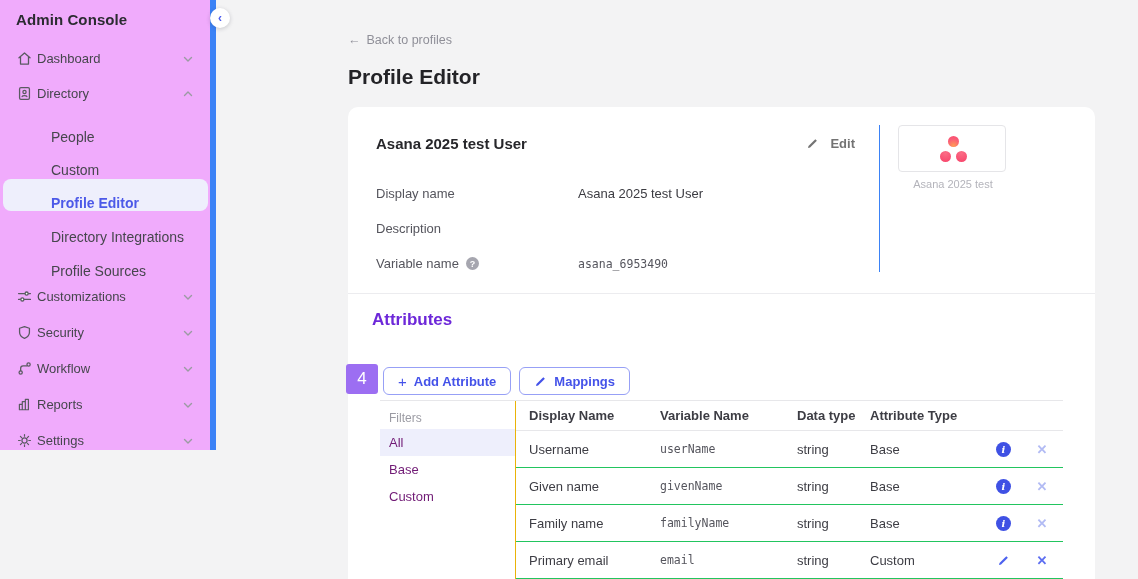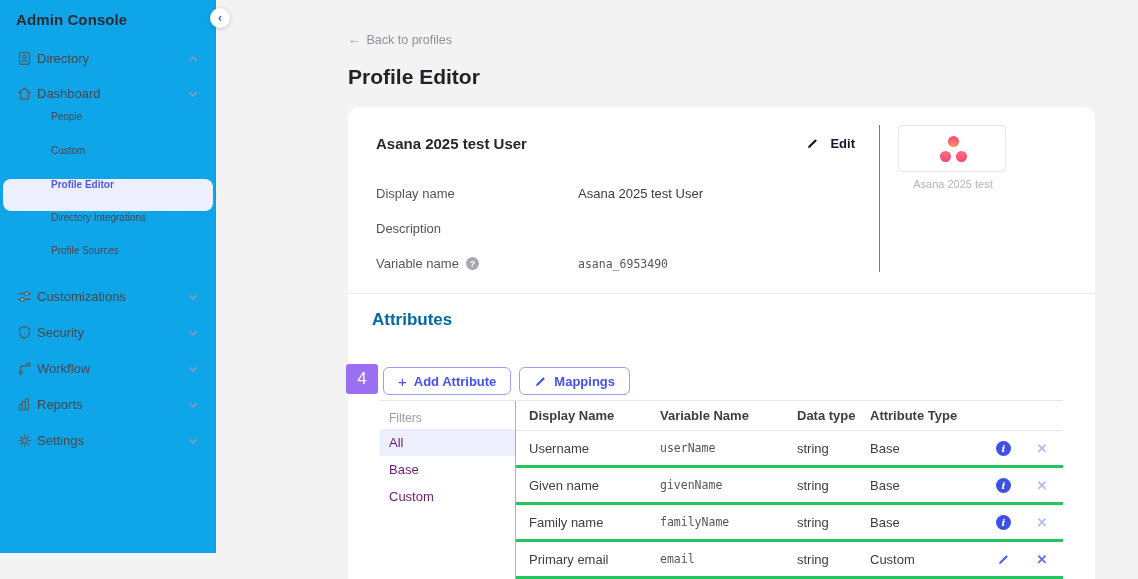--- a/index.html
+++ b/index.html
@@ -9,40 +9,40 @@
     background:#f3f3f4;
     color:#2e2e33;
     overflow:hidden;
     position:relative;
     -webkit-font-smoothing:antialiased;
   }
   svg { display:block; }
 
   
   .sidebar {
-    position:absolute; left:0; top:0; width:216px; height:553px;
-    background:#0ea5e9; border-right:1px solid #3b82f6; z-index:2;
+    position:absolute; left:0; top:0; width:216px; height:450px;
+    background:#f0abfc; border-right:6px solid #3b82f6; z-index:2;
   }
   .sidebar-title {
     padding:12px 0 0 16px; font-size:15px; font-weight:700; color:#2b2b31;
     height:28px; line-height:16px; letter-spacing:.1px;
   }
   .nav { margin-top:13px; }
   .nav-item {
     display:flex; align-items:center; height:35px; padding:0 16px 0 15px;
     font-size:13px; color:#46464d; cursor:pointer;
   }
   .nav-item.lower { height:36px; }
   .nav-item .nicon { width:18px; height:18px; margin-right:4px; color:#5a5a61; display:flex; align-items:center; justify-content:center; flex:none; }
   .nav-item .nlabel { flex:1; }
   .chev { color:#9b9ba3; flex:none; }
   .sub-list { }
   .sub-item {
-    height:33.5px; display:flex; align-items:flex-start; padding-left:51px;
-    font-size:10px; color:#46464d; cursor:pointer;
+    height:33.5px; display:flex; align-items:flex-end; padding-left:51px;
+    font-size:14px; color:#46464d; cursor:pointer;
   }
   .sub-item.active {
     background:#eeeffc; color:#4c59e8; font-weight:700;
     border-radius:8px; margin:1px 2px 1px 3px; height:31.5px; padding-left:48px;
   }
   .collapse-btn {
     position:absolute; left:210px; top:8px; width:20px; height:20px; z-index:3;
     border-radius:50%; background:#fff; box-shadow:0 1px 4px rgba(40,40,60,.22);
     display:flex; align-items:center; justify-content:center; color:#4c5cef; cursor:pointer;
     font-size:12px; font-weight:700; line-height:1;
@@ -57,21 +57,21 @@
   }
   .page-title { margin-top:16px; font-size:21px; line-height:25px; font-weight:700; color:#232327; }
 
   .card {
     margin-top:18px; background:#ffffff; border-radius:10px; min-height:620px;
   }
   .card-top { display:flex; height:186px;justify-content:flex-end; }
   .left-col { width:531px; padding:24px 24px 0 28px; flex:none; }
   .head-row { display:flex; justify-content:space-between; align-items:center; height:24px; }
   .card-title { font-size:15px; font-weight:700; color:#27272b; }
-  .edit-link { display:flex; align-items:center; gap:11px; color:#0f172a; font-size:13px; font-weight:700; cursor:pointer; }
+  .edit-link { display:flex; align-items:center; gap:11px; color:#737373; font-size:13px; font-weight:700; cursor:pointer; }
   .fields { margin-top:21px; }
   .field-row { display:flex; align-items:center; height:35px; font-size:13px; }
   .f-label { width:202px; color:#55555d; display:flex; align-items:center; gap:7px; flex:none; }
   .f-value { color:#3b3b41; }
   .f-value.mono { font-family:"DejaVu Sans Mono", monospace; font-size:11.5px; color:#55555d; }
   .help-dot {
     width:13px; height:13px; border-radius:50%; background:#a6a6af; color:#fff;
     font-size:9px; font-weight:700; display:inline-flex; align-items:center; justify-content:center; cursor:pointer;
   }
   .right-col { flex:1; border-left:1px solid #3b82f6; margin:18px 0 21px 0; padding-left:18px; }
@@ -81,21 +81,21 @@
   }
   .dot { position:absolute; border-radius:50%; width:11px; height:11px; }
   .dot.top  { left:49px; top:10px; background:radial-gradient(circle at 50% 88%, #ff9b55 0%, #fa5b77 60%, #f94f6e 100%); }
   .dot.bl   { left:41px; top:25px; background:radial-gradient(circle at 50% 20%, #fb6d86 0%, #f74269 100%); }
   .dot.br   { left:57px; top:25px; background:radial-gradient(circle at 50% 20%, #fb6d86 0%, #f74269 100%); }
   .logo-caption { width:110px; text-align:center; margin-top:6px; font-size:11px; color:#b4b4bb; }
 
   .card-sep { border-top:1px solid #ececef; }
 
   .attr-section { position:relative; padding:14px 32px 30px 24px; }
-  .attr-heading { font-size:17px; font-weight:700; color:#0369a1; line-height:24px; }
+  .attr-heading { font-size:17px; font-weight:700; color:#6d28d9; line-height:24px; }
   .marker-badge {
     position:absolute; left:-2px; top:70px; width:32px; height:30px;
     background:#9c6ef2; color:#ffffff; font-size:17px; font-weight:400;
     display:flex; align-items:center; justify-content:center; border-radius:3px;
   }
   .btn-row { margin-top:35px; margin-left:11px; display:flex; gap:8px; }
   .btn {
     height:28px; padding:0 14px; background:#fff; border:1px solid #97a0f6; border-radius:6px;
     color:#4452e9; font-size:13px; font-weight:700; display:flex; align-items:center; gap:7px; cursor:pointer;
   }
@@ -103,21 +103,21 @@
 
   .table-block { margin-top:5px; margin-left:8px; display:flex; border-top:1px solid #e7e7ea; }
   .filters-panel { width:136px; border-right:1px solid #eab308; padding-top:6px; flex:none; }
   .filters-label { height:22px; display:flex; align-items:center; padding-left:9px; font-size:12px; color:#9b9ba3; }
   .filter-item { height:27px; display:flex; align-items:center; padding-left:9px; font-size:13px; color:#701a75; cursor:pointer; }
   .filter-item.active { background:#eeeffc; }
 
   .attr-table { flex:1; }
   .t-grid { display:grid; grid-template-columns:131px 137px 73px 115px 37px 40px 1fr; align-items:center; padding-left:13px; }
   .t-header { height:30px; border-bottom:1px solid #e7e7ea; font-size:13px; font-weight:700; color:#3d3d44; }
-  .t-row { height:37px; border-bottom:3px solid #22c55e; font-size:13px; color:#3d3d44; }
+  .t-row { height:37px; border-bottom:1px solid #22c55e; font-size:13px; color:#3d3d44; }
   .cell-mono { font-family:"DejaVu Sans Mono", monospace; font-size:11.5px; color:#55555d; }
   .icon-cell { display:flex; justify-content:center; }
   .info-badge {
     width:15px; height:15px; border-radius:50%; background:#3f51e4; color:#fff;
     font-family:"DejaVu Serif", serif; font-style:italic; font-weight:700; font-size:10px;
     display:flex; align-items:center; justify-content:center; cursor:pointer;
   }
   .x-icon { font-size:13px; font-weight:700; cursor:pointer; line-height:1; }
   .x-icon.light { color:#b2bbf4; }
   .x-icon.bright { color:#5d6ef1; }
@@ -127,43 +127,43 @@
 <body>
 
 <aside class="sidebar">
   <div class="sidebar-title">Admin Console</div>
 
   <nav class="nav">
 
     <div class="nav-item">
       <span class="nicon">
         <svg width="17" height="17" viewBox="0 0 20 20" fill="none" stroke="currentColor" stroke-width="1.5" stroke-linecap="round" stroke-linejoin="round">
+            <path d="M3.5 9.2 10 3.5l6.5 5.7M5.3 8.2v8.3h9.4V8.2"></path>
+          </svg>
+      </span>
+      <span class="nlabel">Dashboard</span>
+      <span class="chev">
+          <svg width="12" height="12" viewBox="0 0 12 12" fill="none" stroke="currentColor" stroke-width="1.4" stroke-linecap="round" stroke-linejoin="round">
+            <path d="M2.5 4.5 6 8l3.5-3.5"></path>
+          </svg>
+        </span>
+    </div>
+
+    <div class="nav-item">
+      <span class="nicon">
+        <svg width="17" height="17" viewBox="0 0 20 20" fill="none" stroke="currentColor" stroke-width="1.5" stroke-linecap="round" stroke-linejoin="round">
             <rect x="4.2" y="3" width="11.6" height="14" rx="1.6"></rect>
             <circle cx="10" cy="8.2" r="1.9"></circle>
             <path d="M7.2 13.6c.6-1.6 5-1.6 5.6 0"></path>
           </svg>
       </span>
       <span class="nlabel">Directory</span>
       <span class="chev">
           <svg width="12" height="12" viewBox="0 0 12 12" fill="none" stroke="currentColor" stroke-width="1.4" stroke-linecap="round" stroke-linejoin="round">
             <path d="M2.5 7.5 6 4l3.5 3.5"></path>
-          </svg>
-        </span>
-    </div>
-
-    <div class="nav-item">
-      <span class="nicon">
-        <svg width="17" height="17" viewBox="0 0 20 20" fill="none" stroke="currentColor" stroke-width="1.5" stroke-linecap="round" stroke-linejoin="round">
-            <path d="M3.5 9.2 10 3.5l6.5 5.7M5.3 8.2v8.3h9.4V8.2"></path>
-          </svg>
-      </span>
-      <span class="nlabel">Dashboard</span>
-      <span class="chev">
-          <svg width="12" height="12" viewBox="0 0 12 12" fill="none" stroke="currentColor" stroke-width="1.4" stroke-linecap="round" stroke-linejoin="round">
-            <path d="M2.5 4.5 6 8l3.5-3.5"></path>
           </svg>
         </span>
     </div>
 
     <div class="sub-list">
       <div class="sub-item">
           <span>People</span>
         </div>
       <div class="sub-item">
           <span>Custom</span>

